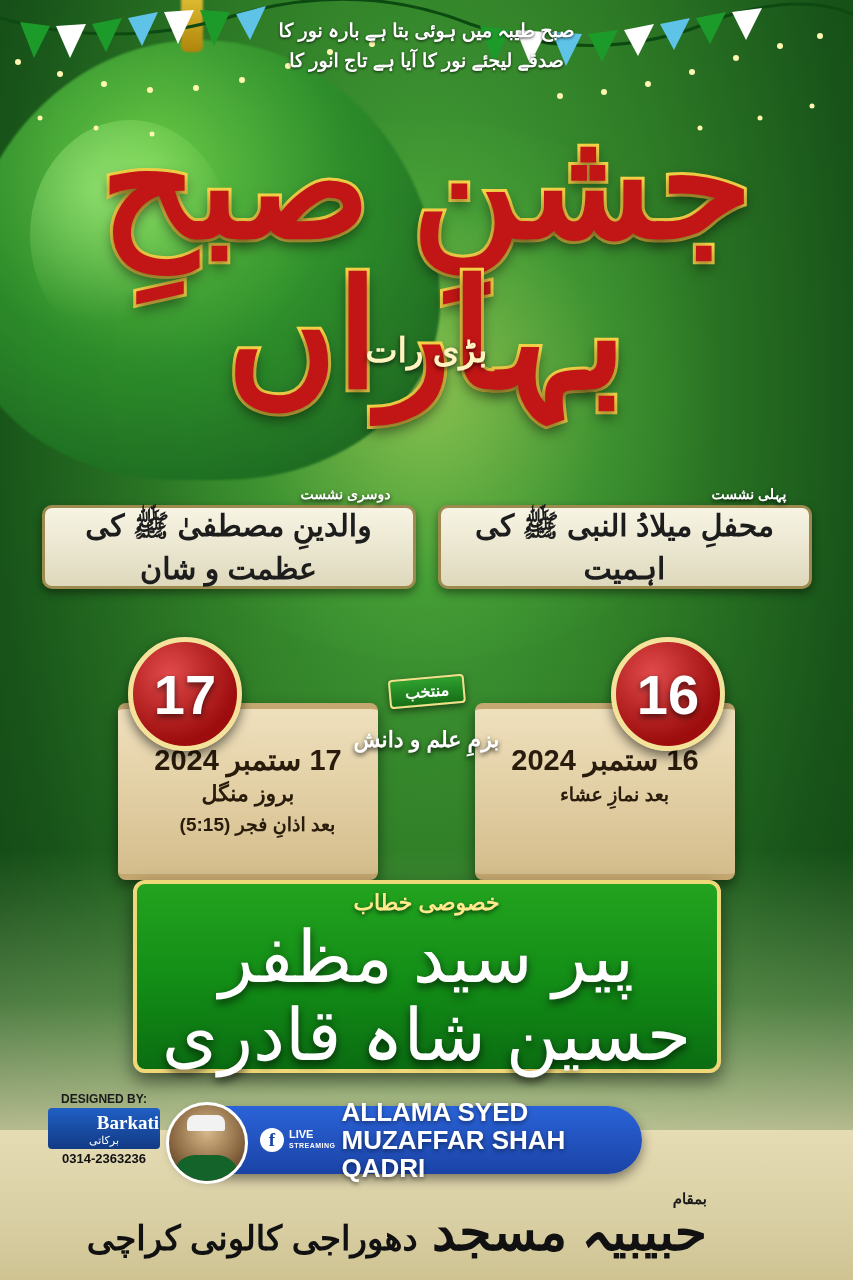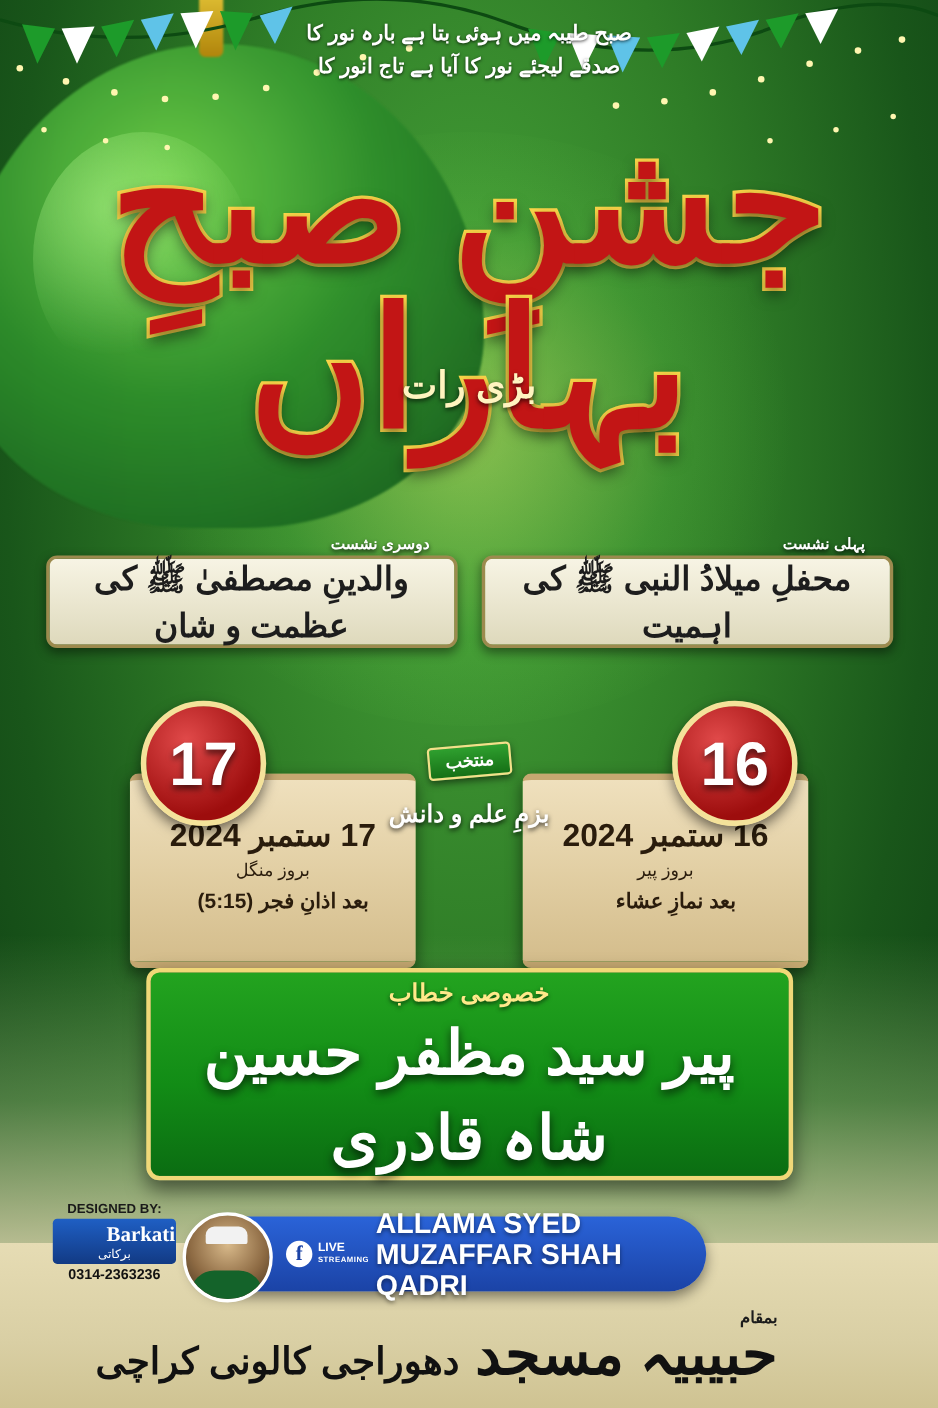--- a/index.html
+++ b/index.html
@@ -216,22 +216,22 @@
     text-align: center;
     padding-top: 34px;
     color: #2a1c0c;
   }
   .scroll-date {
     font-size: 29px;
     font-weight: bold;
     line-height: 34px;
   }
   .scroll-day {
-    font-size: 16px;
-    font-weight: normal;
+    font-size: 22px;
+    font-weight: bold;
     margin-top: 4px;
   }
   .scroll-time {
     font-size: 19px;
     font-weight: bold;
     margin-top: 6px;
     padding-left: 19px;
   }
   .daybadge {
     position: absolute;
@@ -307,23 +307,23 @@
   }
   .speaker-title {
     margin-top: 2px;
     font-size: 21px;
     font-weight: bold;
     color: #ffffff;
     text-shadow: 0 2px 4px rgba(0,0,0,0.6);
   }
   .speaker-name {
     margin-top: 2px;
-    font-size: 56px;
+    font-size: 72px;
     line-height: 78px;
-    font-weight: bold;
+    font-weight: normal;
     color: #ffffff;
     text-shadow: 0 4px 9px rgba(0,0,0,0.65);
     letter-spacing: -2px;
   }
 
   
   .designer {
     position: absolute;
     left: 48px;
     top: 1092px;
@@ -537,21 +537,20 @@
     <div class="session">
       <div class="session-label">دوسری نشست</div>
       <div class="session-text">والدینِ مصطفیٰ ﷺ کی عظمت و شان</div>
     </div>
   </div>
 
   <div class="scrolls">
     <div class="scroll right">
       <div class="scroll-inner">
         <div class="scroll-date">16 ستمبر 2024</div>
-        <div class="scroll-day">بروز پیر</div>
         <div class="scroll-time">بعد نمازِ عشاء</div>
       </div>
     </div>
     <div class="daybadge right">16</div>
 
     <div class="scroll left">
       <div class="scroll-inner">
         <div class="scroll-date">17 ستمبر 2024</div>
         <div class="scroll-day">بروز منگل</div>
         <div class="scroll-time">بعد اذانِ فجر (5:15)</div>

